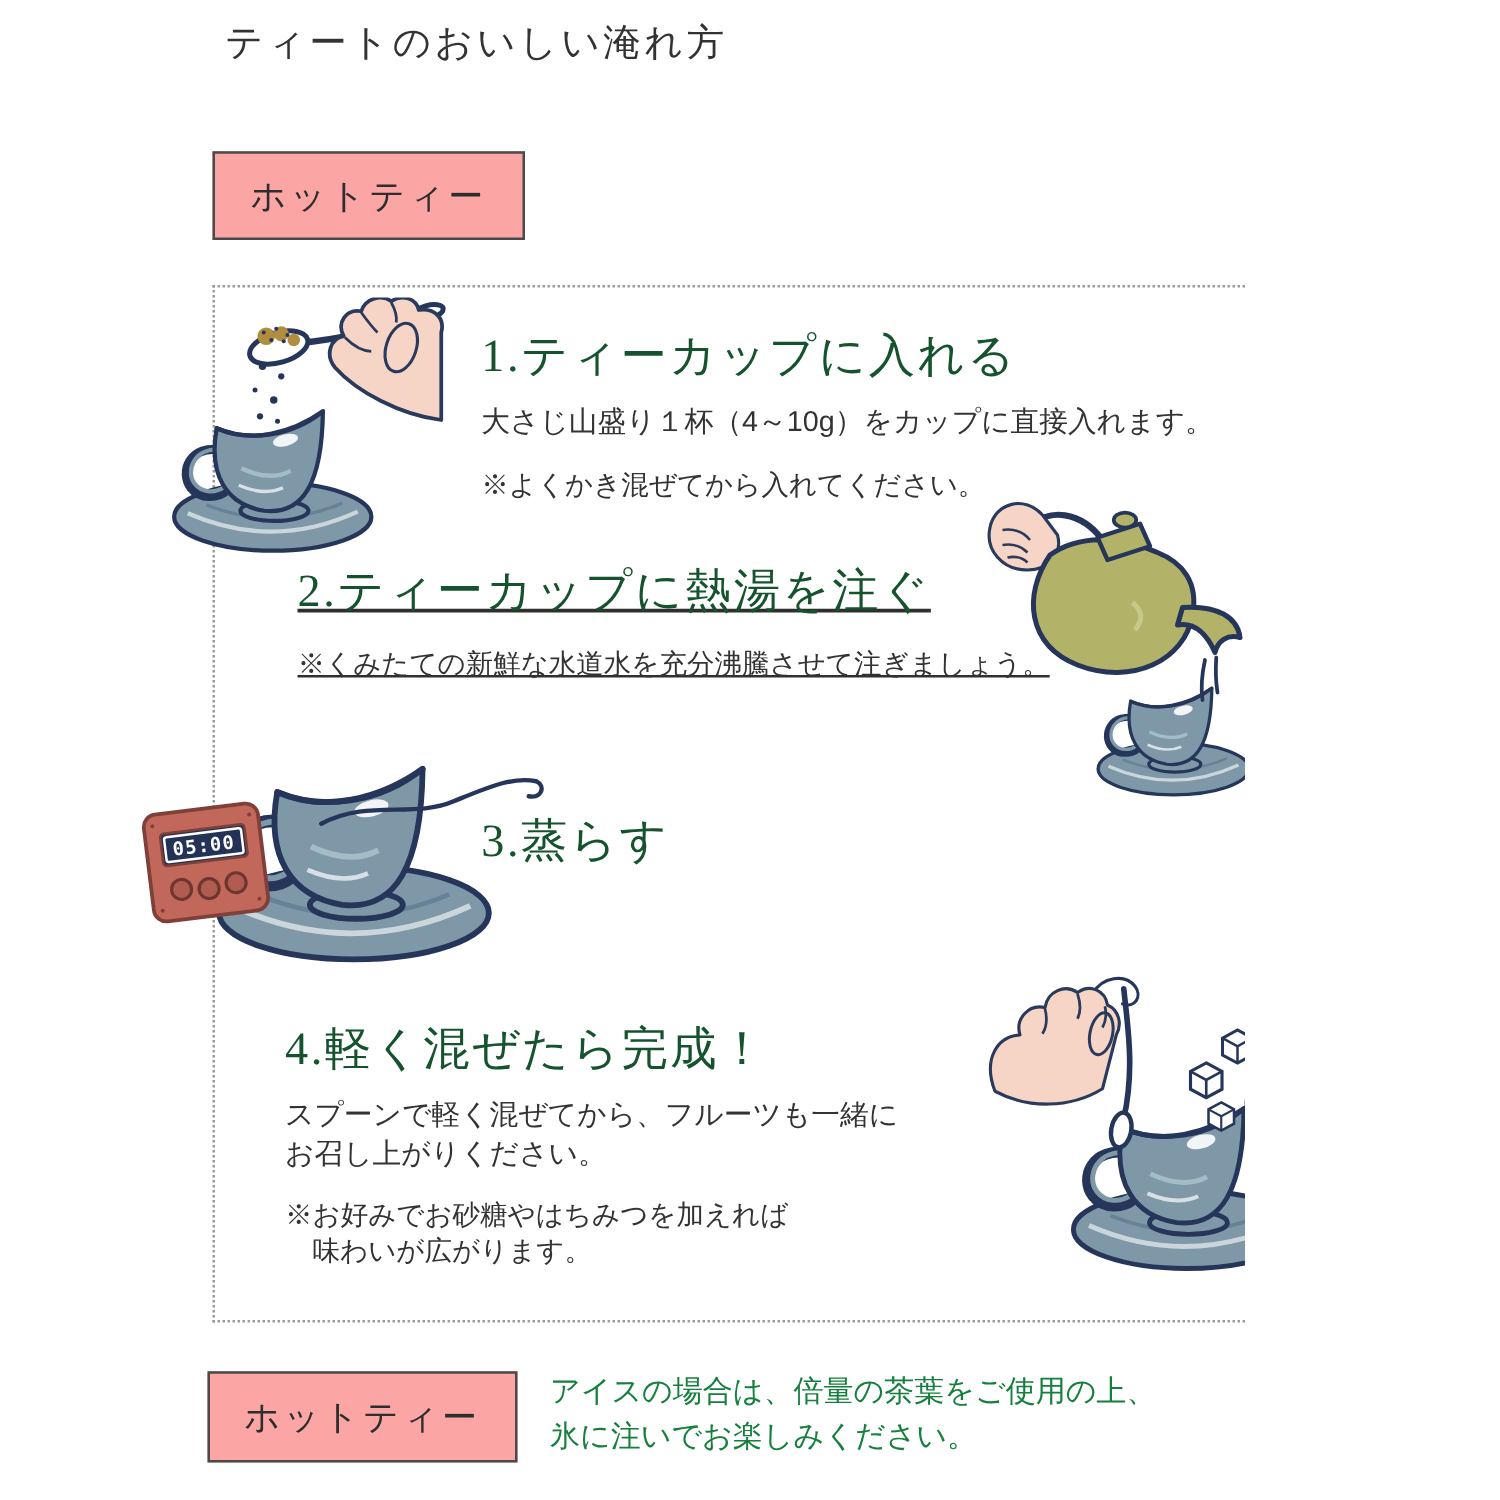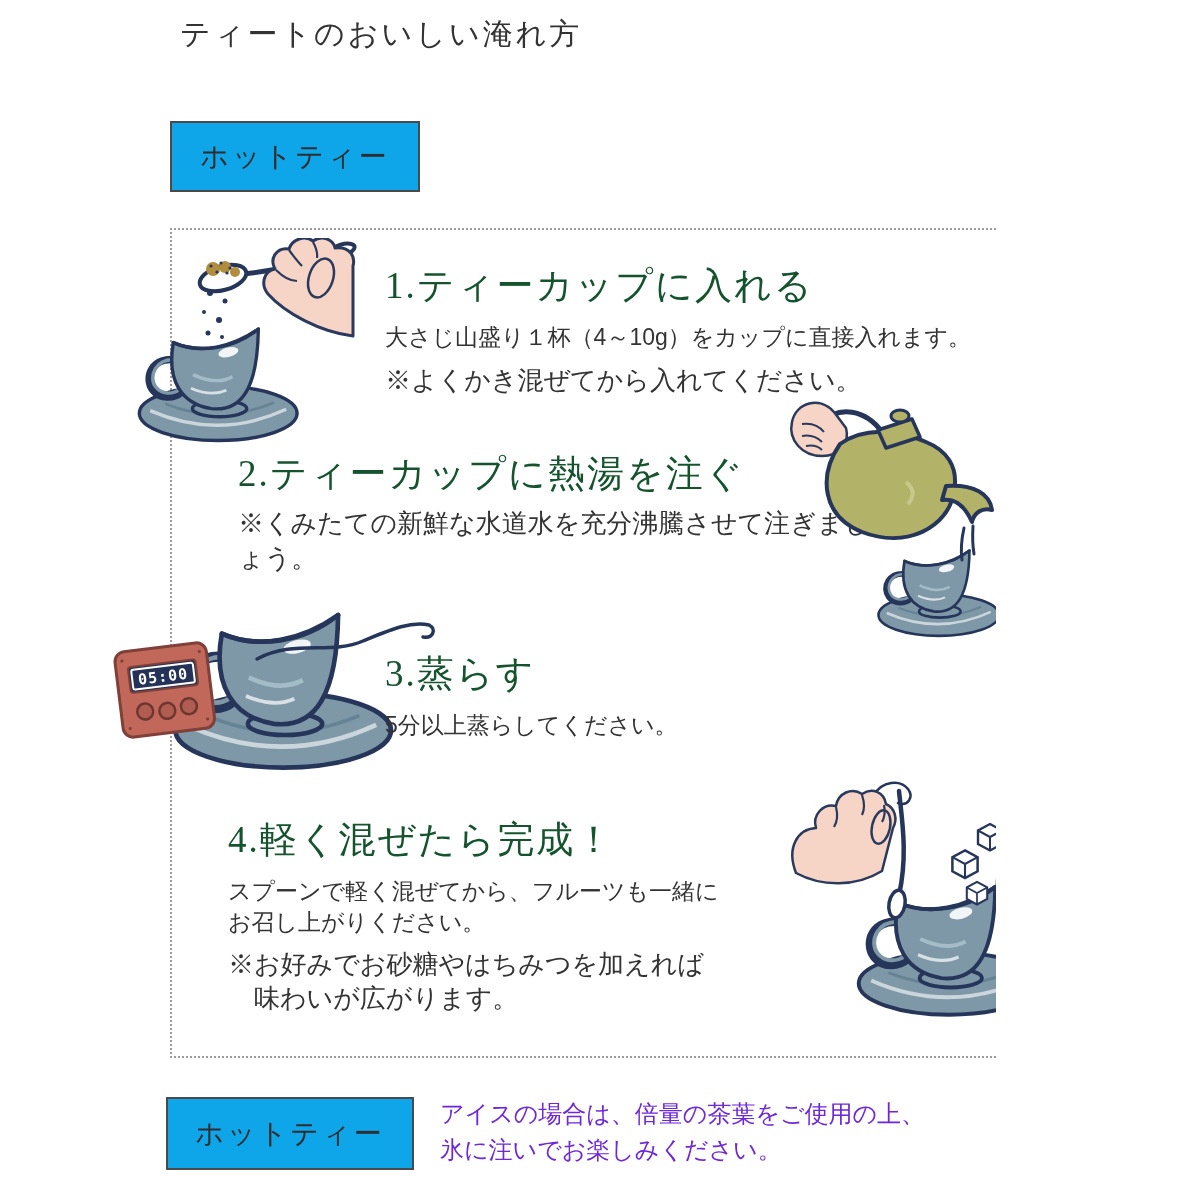--- a/index.html
+++ b/index.html
@@ -7,38 +7,38 @@
     position:relative;width:996px;height:1200px;background:#ffffff;
     font-family:"Liberation Sans",sans-serif;color:#2f2f2f;overflow:hidden;
   }
   .title{
     position:absolute;left:180px;top:14px;font-size:30px;letter-spacing:3px;
     color:#333;font-family:"Liberation Serif","DejaVu Serif",serif;font-weight:500;
   }
   .label-box{
     position:absolute;border:2px solid #4a4a4a;display:flex;align-items:center;justify-content:center;
     font-family:Liberation Mono, monospace;font-size:28px;letter-spacing:3px;color:#2e2e2e;
-    background:#0ea5e9;box-sizing:border-box;
+    background:#fca5a5;box-sizing:border-box;
   }
   .hot-box{left:170px;top:121px;width:250px;height:71px;}
   .ice-box{left:166px;top:1097px;width:248px;height:73px;}
   .dashed-panel{
     position:absolute;left:170px;top:228px;width:866px;height:830px;
     border:2px dotted #9b9b9b;box-sizing:border-box;background:transparent;
   }
   .step-text{position:absolute;}
   .step-heading{
     font-family:"Liberation Serif","DejaVu Serif",serif;
     font-size:37px;color:#14532d;letter-spacing:2px;line-height:1.2;white-space:nowrap;
   }
   .step-body{font-size:23px;color:#333;line-height:1.32;margin-top:14px;white-space:pre-line;}
-  .step-note{font-size:26px;color:#333;line-height:1.32;margin-top:10px;white-space:pre-line;}
+  .step-note{font-size:22px;color:#333;line-height:1.32;margin-top:20px;white-space:pre-line;}
   .ice-text{
     position:absolute;left:440px;top:1096px;width:640px;
-    font-size:24px;color:#6d28d9;line-height:1.5;white-space:pre-line;
+    font-size:24px;color:#15803d;line-height:1.5;white-space:pre-line;
   }
   .illus{position:absolute;}
 </style>
 </head>
 <body>
 
 <div class="canvas">
 
   <svg width="0" height="0" style="position:absolute" aria-hidden="true">
     <defs>
@@ -97,21 +97,21 @@
       <path d="M161,32 q11,11 21,11 M174,12 q8,11 13,16 M198,4 q5,9 4,16" fill="none" stroke="#2a3a5c" stroke-width="2.2"></path>
     </g>
   </svg>
 
   <div class="step-text" style="left:385px;top:264px;width:650px;">
     <div class="step-heading">1.ティーカップに入れる</div>
     <div class="step-body">大さじ山盛り１杯（4～10g）をカップに直接入れます。</div>
     <div class="step-note">※よくかき混ぜてから入れてください。</div>
   </div>
 
-  <div class="step-text" style="left:238px;top:452px;width:640px;">
+  <div class="step-text" style="left:238px;top:452px;width:640px;text-decoration:underline;">
     <div class="step-heading">2.ティーカップに熱湯を注ぐ</div>
     <div class="step-note">※くみたての新鮮な水道水を充分沸騰させて注ぎましょう。</div>
   </div>
 
   <svg class="illus" style="left:778px;top:386px;" width="300" height="270" viewBox="0 0 300 270">
     <use href="#cup" transform="translate(88,150) scale(0.52)"></use>
     <g>
       <path d="M104,46 C88,24 60,18 44,38" fill="none" stroke="#26365a" stroke-width="5" stroke-linecap="round"></path>
       <path d="M56,26 C42,10 18,16 14,36 C10,54 24,70 44,70 C62,70 72,56 68,42 Z" fill="#f6d4c6" stroke="#2a3a5c" stroke-width="2.5" stroke-linejoin="round"></path>
       <path d="M24,38 q14,-2 22,8 M24,50 q12,-2 20,6 M28,60 q10,-2 16,4" fill="none" stroke="#2a3a5c" stroke-width="2"></path>
@@ -146,21 +146,20 @@
       <rect x="15" y="19" width="62" height="20" rx="2" fill="none" stroke="#ffffff" stroke-width="2"></rect>
       <text x="46" y="34.5" text-anchor="middle" font-family="DejaVu Sans Mono, monospace" font-size="15" font-weight="bold" fill="#ffffff" letter-spacing="1">05:00</text>
       <circle cx="24" cy="62" r="8" fill="#b05c50" stroke="#6d3730" stroke-width="2.5"></circle>
       <circle cx="46" cy="64" r="8" fill="#b05c50" stroke="#6d3730" stroke-width="2.5"></circle>
       <circle cx="68" cy="62" r="8" fill="#b05c50" stroke="#6d3730" stroke-width="2.5"></circle>
     </g>
   </svg>
 
   <div class="step-text" style="left:385px;top:652px;width:420px;">
     <div class="step-heading">3.蒸らす</div>
-    <div class="step-body">5分以上蒸らしてください。</div>
   </div>
 
   <div class="step-text" style="left:228px;top:818px;width:580px;">
     <div class="step-heading">4.軽く混ぜたら完成！</div>
     <div class="step-body">スプーンで軽く混ぜてから、フルーツも一緒に
 お召し上がりください。</div>
     <div class="step-note">※お好みでお砂糖やはちみつを加えれば
 　味わいが広がります。</div>
   </div>
 

